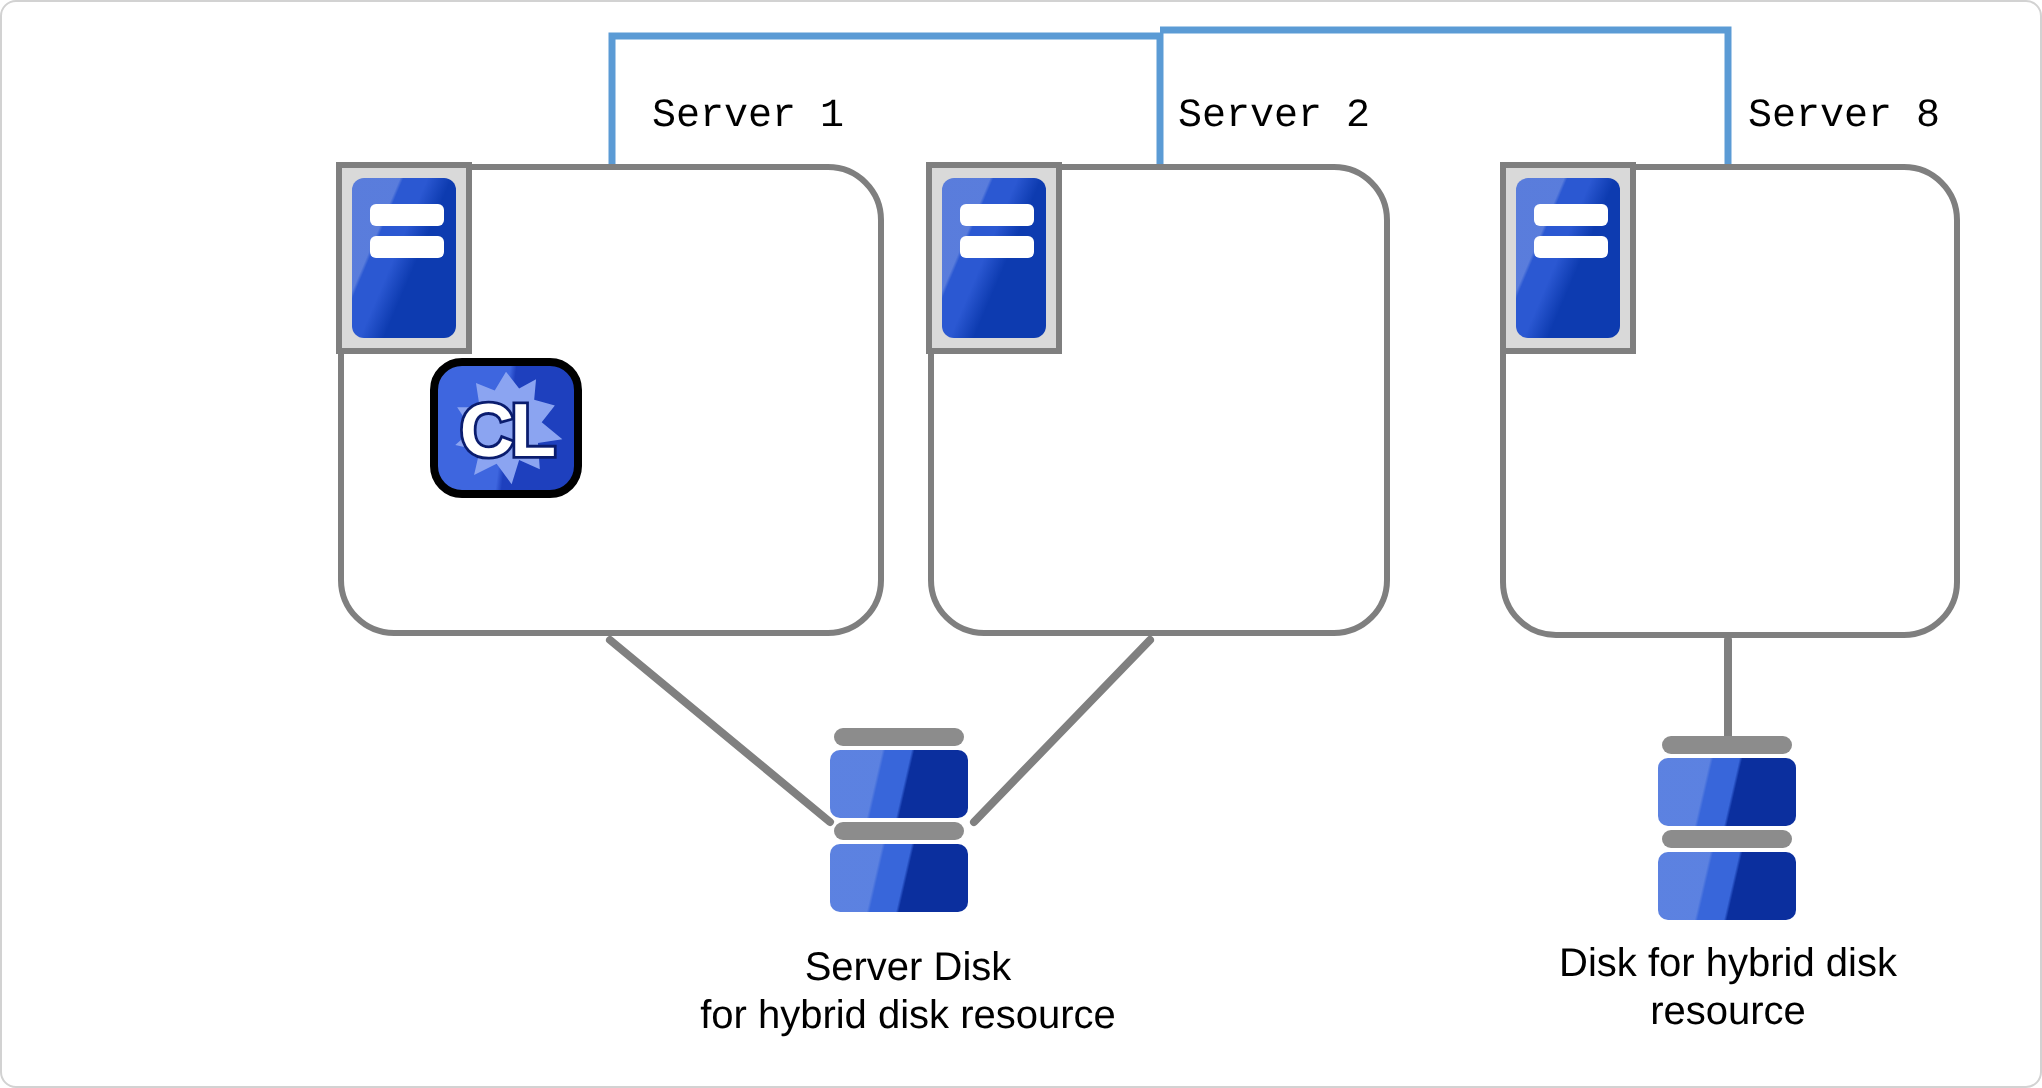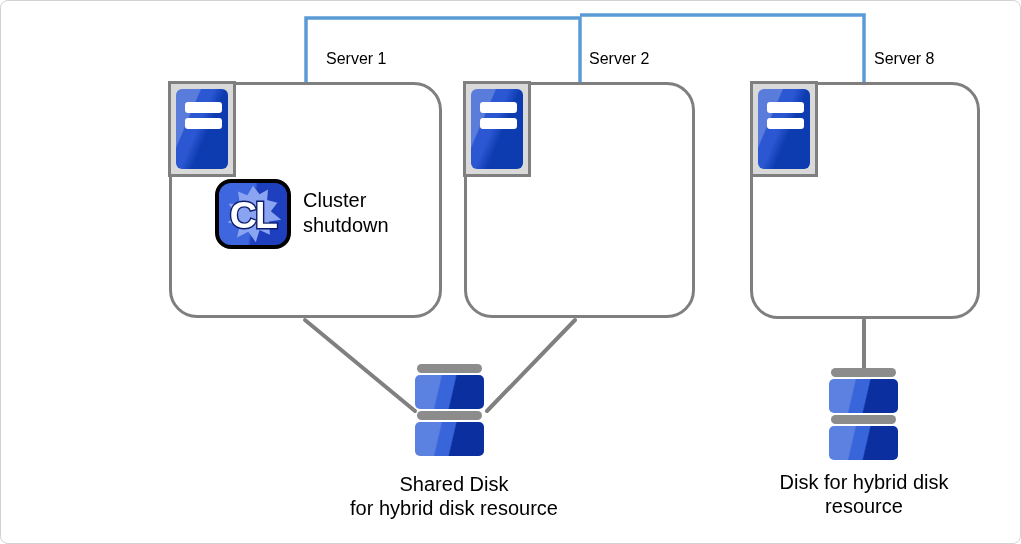--- a/index.html
+++ b/index.html
@@ -34,23 +34,24 @@
     border:1px solid var(--canvas-border);
     border-radius:8px;
     overflow:hidden;
   }
   svg.wires{position:absolute;left:0;top:0;width:1021px;height:544px;}
   .net{fill:none;stroke:var(--connector-blue);stroke-width:3.5;}
   .bus{fill:none;stroke:var(--connector-gray);stroke-width:4;stroke-linecap:round;}
 
   .server-label{
     position:absolute;
-    font-size:16px;line-height:24px;
+    font-size:20px;line-height:24px;
     white-space:nowrap;
     color:var(--text-color);
+    font-family:Liberation Mono, monospace;
   }
   .pos-l1{left:325px;top:46px;}
   .pos-l2{left:588px;top:46px;text-align:center;}
   .pos-l3{left:873px;top:46px;}
 
   .server-box{
     position:absolute;
     background:#ffffff;
     border:3px solid var(--box-border);
     border-radius:28px;
@@ -170,40 +171,36 @@
       <div class="bar b2"></div>
     </div>
   </div>
 
   <div class="cl-icon">
     <svg viewBox="0 0 68 66">
       <polygon class="cl-blob" points="34,3 41,12 50,7 49,18 60,21 53,30 64,39 51,41 52,55 41,50 37,63 29,52 17,58 20,45 7,42 16,34 8,22 20,22 18,9 28,13"></polygon>
       <text class="cl-letters" x="34" y="48" text-anchor="middle">CL</text>
     </svg>
   </div>
-  <div class="cluster-note">
-    <div>Cluster</div>
-    <div>shutdown</div>
-  </div>
 
   <div class="disk pos-d1">
     <div class="cap"></div>
     <div class="platter"></div>
     <div class="cap mid"></div>
     <div class="platter"></div>
   </div>
   <div class="disk pos-d2">
     <div class="cap"></div>
     <div class="platter"></div>
     <div class="cap mid"></div>
     <div class="platter"></div>
   </div>
 
   <div class="disk-label pos-dl1">
-    <div>Shared Disk</div>
+    <div>Server Disk</div>
     <div>for hybrid disk resource</div>
   </div>
   <div class="disk-label pos-dl2">
     <div>Disk for hybrid disk</div>
     <div>resource</div>
   </div>
 
 </div>
 
 </body></html>

